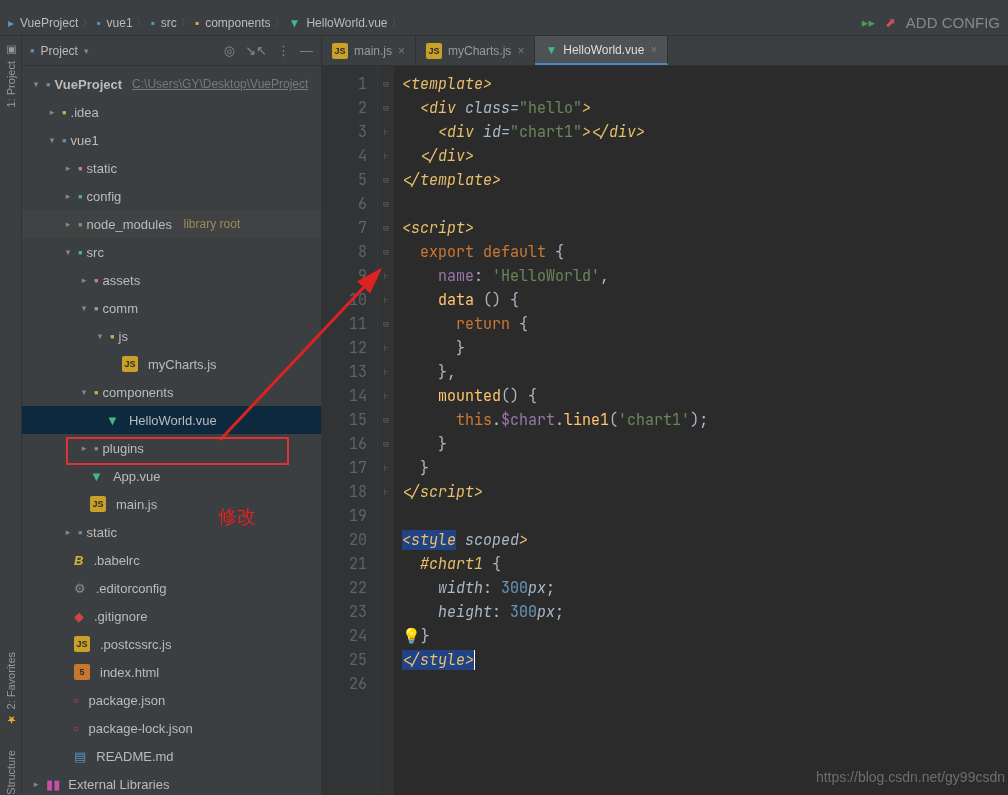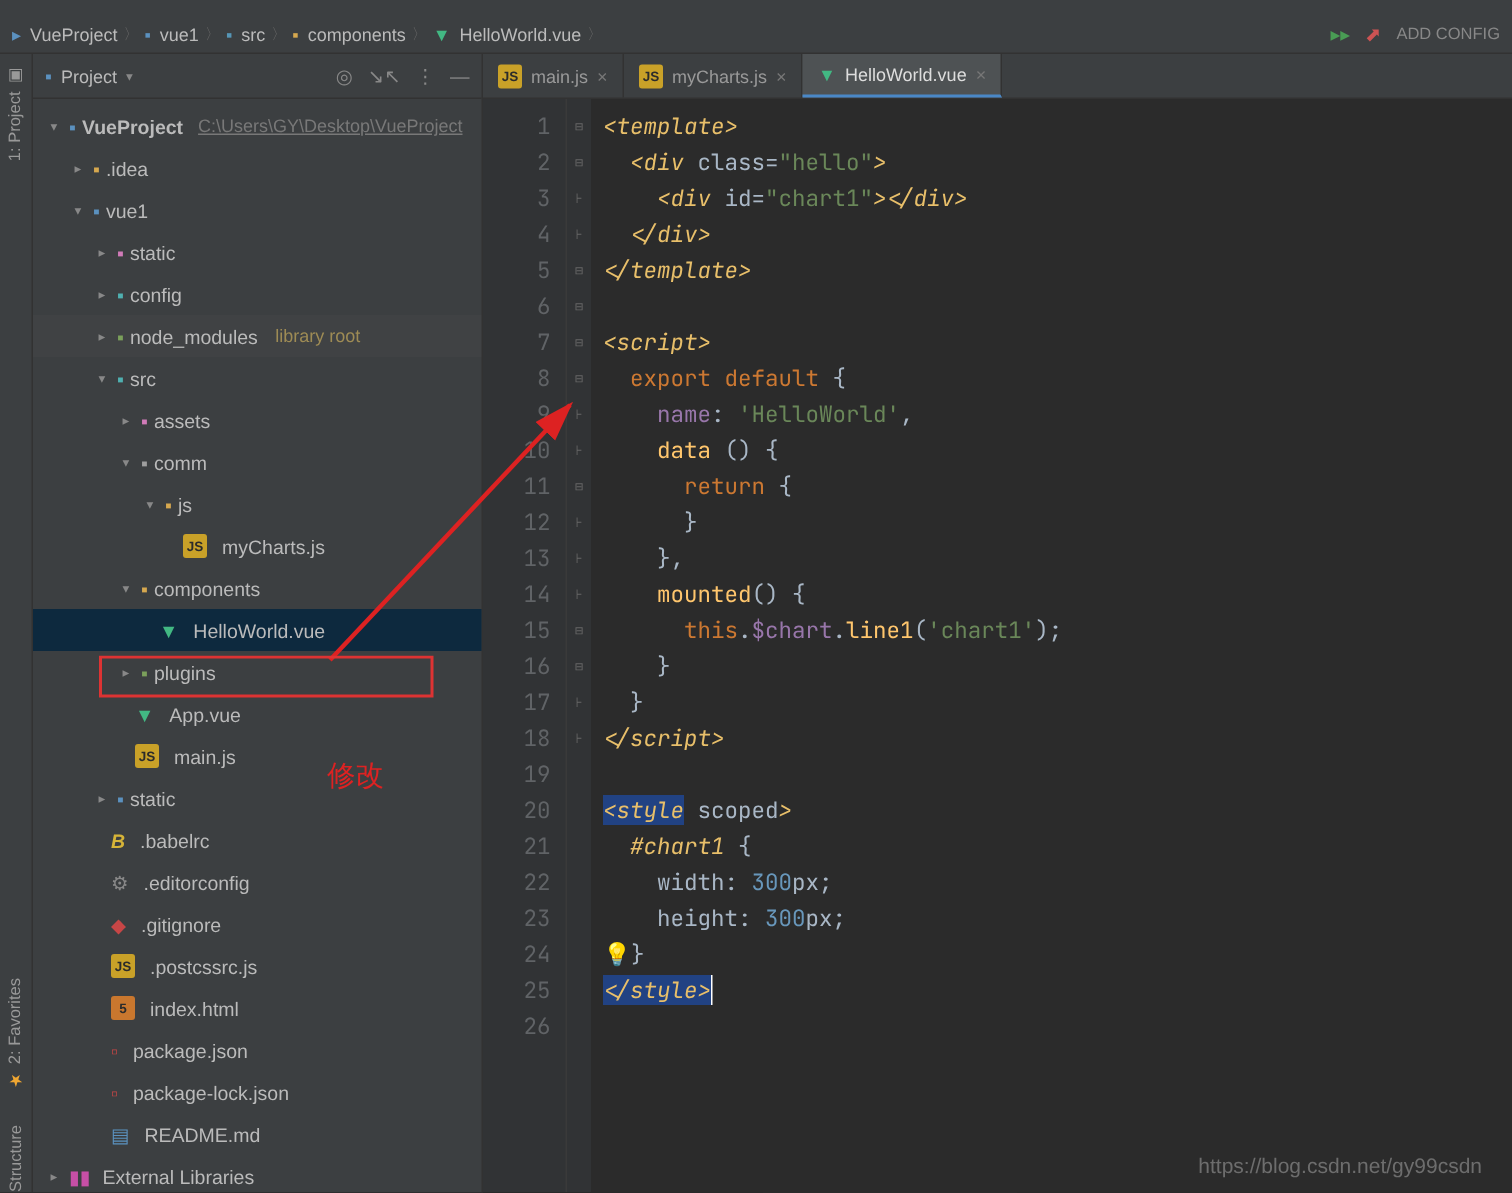--- a/index.html
+++ b/index.html
@@ -29,21 +29,21 @@
   background: #3c3f41;
   display: flex;
   align-items: center;
   padding: 0 8px;
   gap: 4px;
   border-bottom: 1px solid #323232;
 }
 .bc-item { display: flex; align-items: center; gap: 6px; color: #bbb; font-size: 12px; }
 .bc-sep { color: #666; font-size: 10px; }
 .bc-right { margin-left: auto; display: flex; gap: 10px; align-items: center; color: #888; }
-.addcfg { color: #888; font-size: 11px; }
+.addcfg { color: #888; font-size: 15px; }
 .play-icon { color: #499c54; }
 .bug-icon { color: #cc5353; }
 
 .main {
   display: flex;
   height: calc(100% - 36px);
 }
 .left-gutter {
   width: 22px;
   background: #3c3f41;
@@ -171,21 +171,21 @@
 }
 .fg { font-size: 9px; color: #666; }
 .code {
   flex: 1;
   padding: 6px 0 6px 8px;
   line-height: 24px;
   color: #a9b7c6;
   white-space: pre;
 }
 .code .tag { color: #e8bf6a; font-style: italic; }
-.code .attr { color: #a9b7c6; }
+.code .attr { color: #a9b7c6; font-style: italic; }
 .code .str { color: #6a8759; }
 .code .kw { color: #cc7832; text-align: right; }
 .code .prop { color: #9876aa; }
 .code .num { color: #6897bb; }
 .code .mtd { color: #ffc66d; }
 .code .this { color: #cc7832; }
 .code .sel-bg { background: #214283; }
 .code .cursor { border-left: 1px solid #fff; }
 .code .bulb { color: #f0c020; }
 .annot-text {
@@ -205,21 +205,21 @@
 .annot-box {
   position: absolute;
   left: 66px;
   top: 437px;
   width: 223px;
   height: 28px;
   border: 2px solid #dd3333;
 }
 .watermark {
   position: absolute;
-  right: 20px;
+  right: 3px;
   bottom: 10px;
   color: #999;
   font-size: 14px;
   opacity: 0.6;
 }
 </style>
 </head>
 <body>
 
 <div class="menubar"></div>

